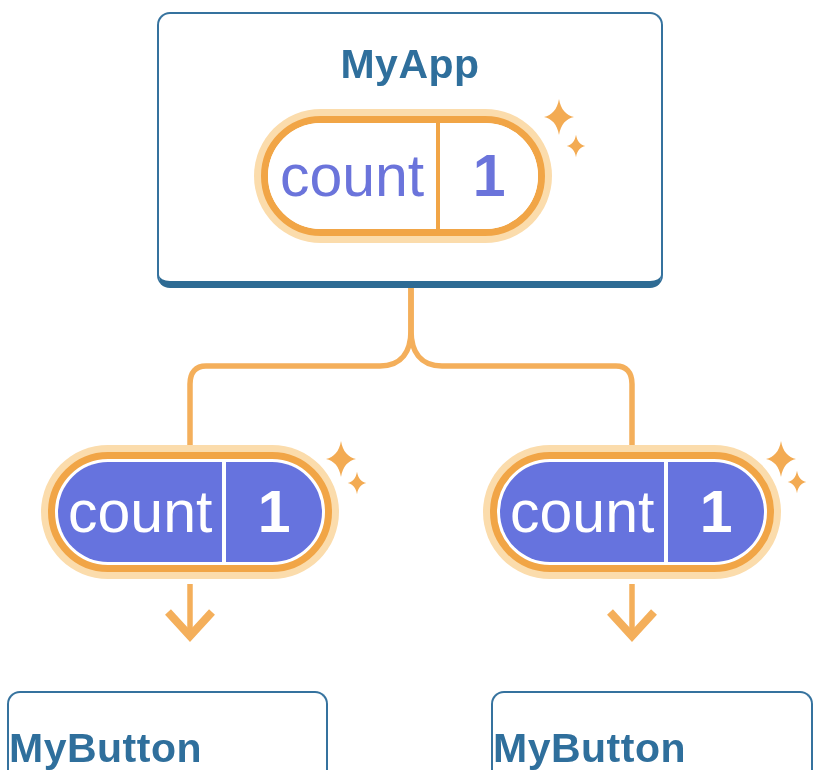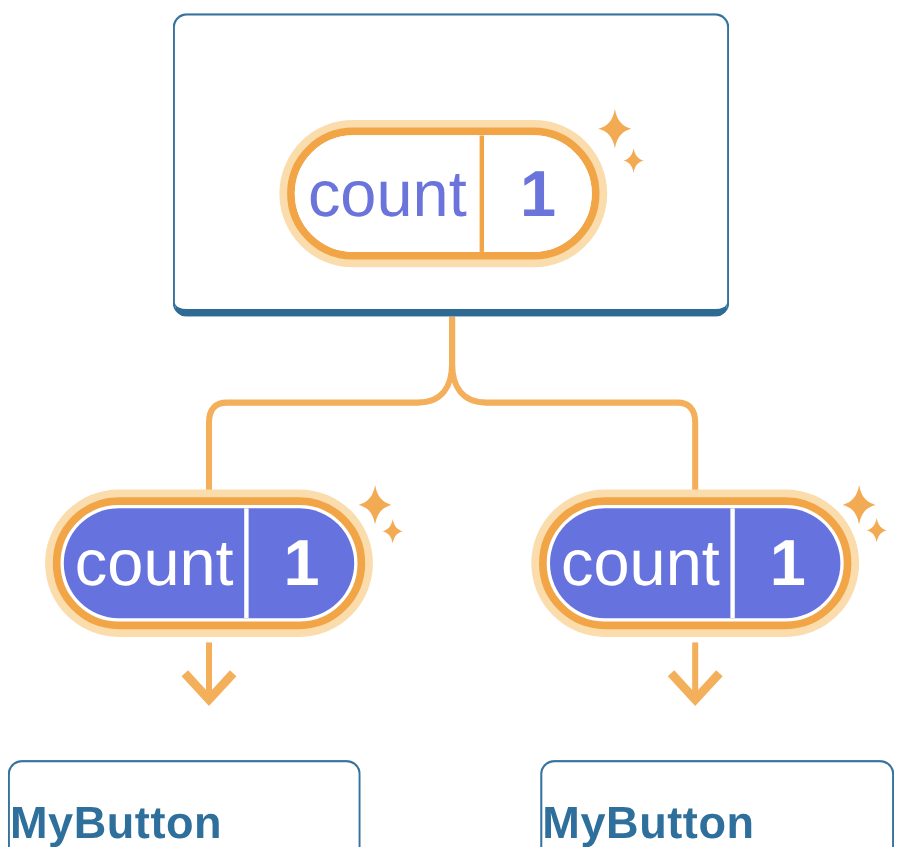--- a/index.html
+++ b/index.html
@@ -73,20 +73,21 @@
       <line class="conn" x1="190" y1="584" x2="190" y2="630"></line>
       <polyline class="arrow-head" points="168,612 190,636 212,612"></polyline>
     </g>
     <g>
       <line class="conn" x1="632" y1="584" x2="632" y2="630"></line>
       <polyline class="arrow-head" points="610,612 632,636 654,612"></polyline>
     </g>
   </svg>
 
   <div class="card card-root">
+    <div class="title">MyApp</div>
     <div class="pill pill-light pill-root">
       <div class="pill-inner">
         <div class="seg seg-label">count</div>
         <div class="seg seg-value">1</div>
       </div>
     </div>
   </div>
 
   <div class="pill pill-dark pill-child-left">
     <div class="pill-inner">

